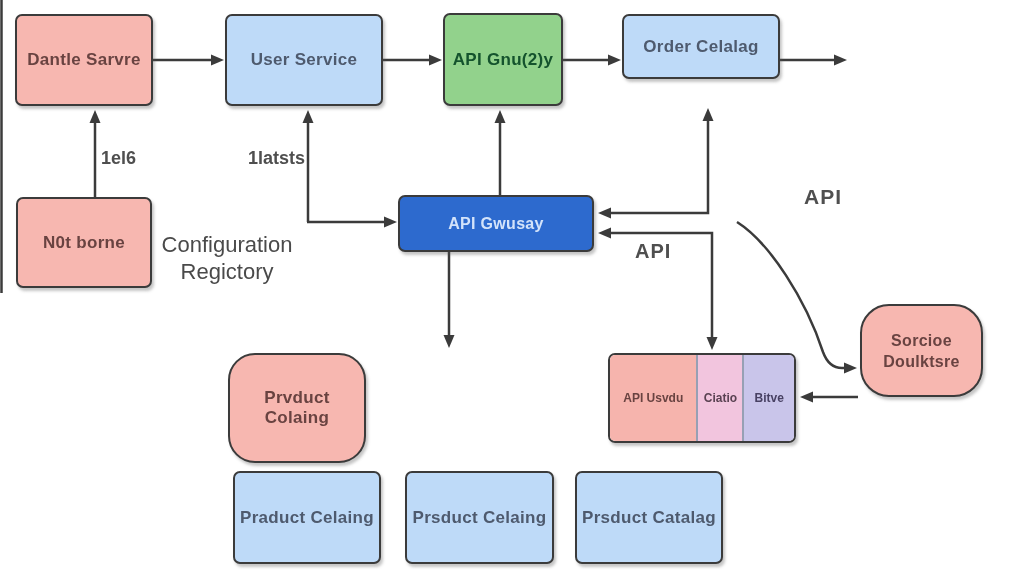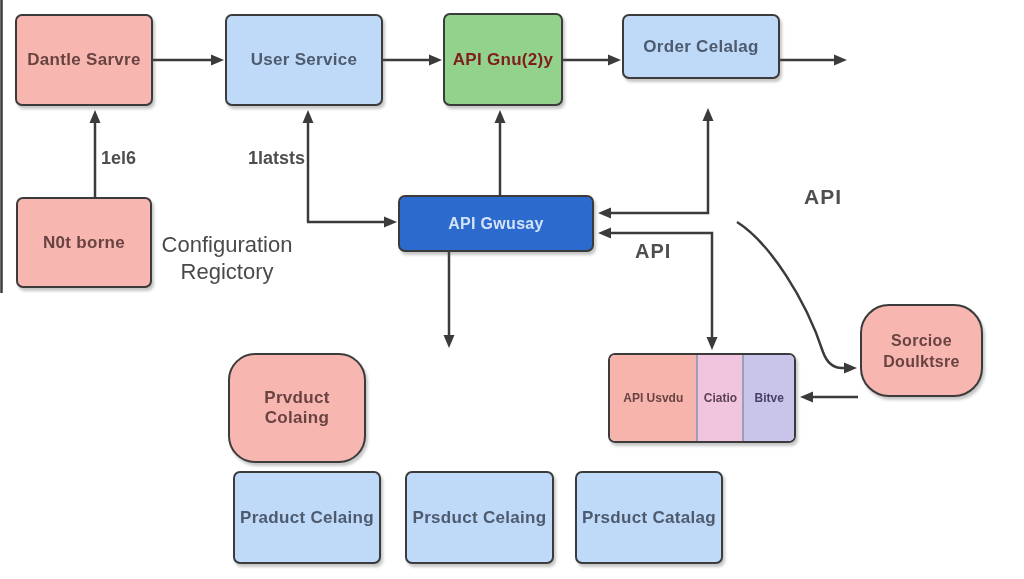--- a/index.html
+++ b/index.html
@@ -13,21 +13,21 @@
     position:absolute;
     border:2.5px solid #3b3b3b;
     border-radius:7px;
     display:flex; align-items:center; justify-content:center;
     text-align:center;
     font-size:17px; font-weight:600; letter-spacing:0.3px;
     box-shadow:2px 3px 3px rgba(90,90,90,0.35);
   }
   .node.red    { background:#f7b7b0; color:#694341; }
   .node.blue   { background:#bedaf8; color:#4e5a6e; }
-  .node.green  { background:#92d28c; color:#7f1d1d; }
+  .node.green  { background:#92d28c; color:#14532d; }
   .node.gateway{ background:#2d6ace; color:#d3e3fa; font-size:16px; }
   .composite {
     position:absolute;
     border:2.5px solid #3b3b3b; border-radius:7px;
     display:flex; overflow:hidden;
     box-shadow:2px 3px 3px rgba(90,90,90,0.35);
     font-size:12px; font-weight:600;
   }
   .composite .seg {
     display:flex; align-items:center; justify-content:center;

